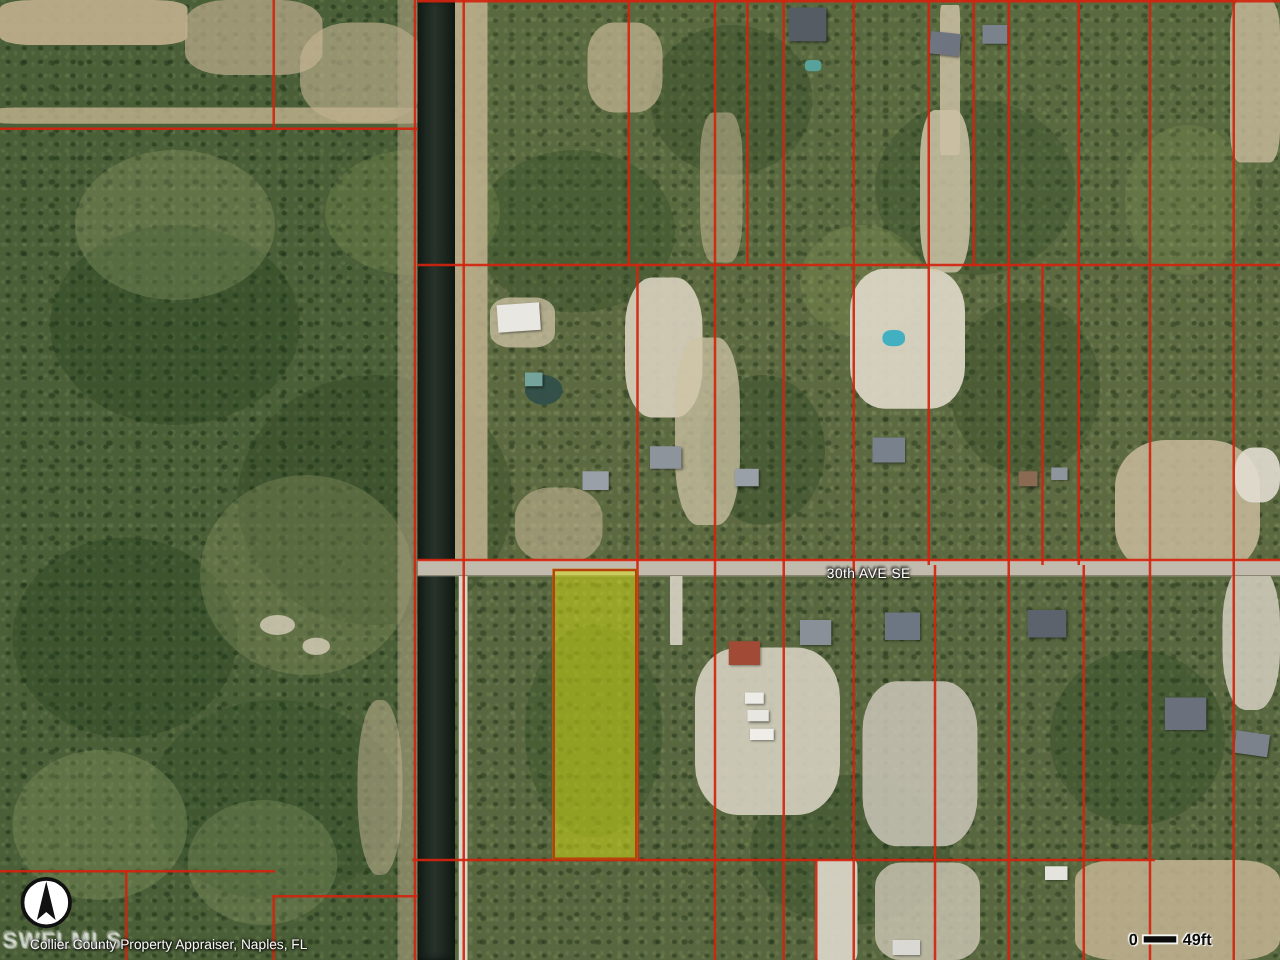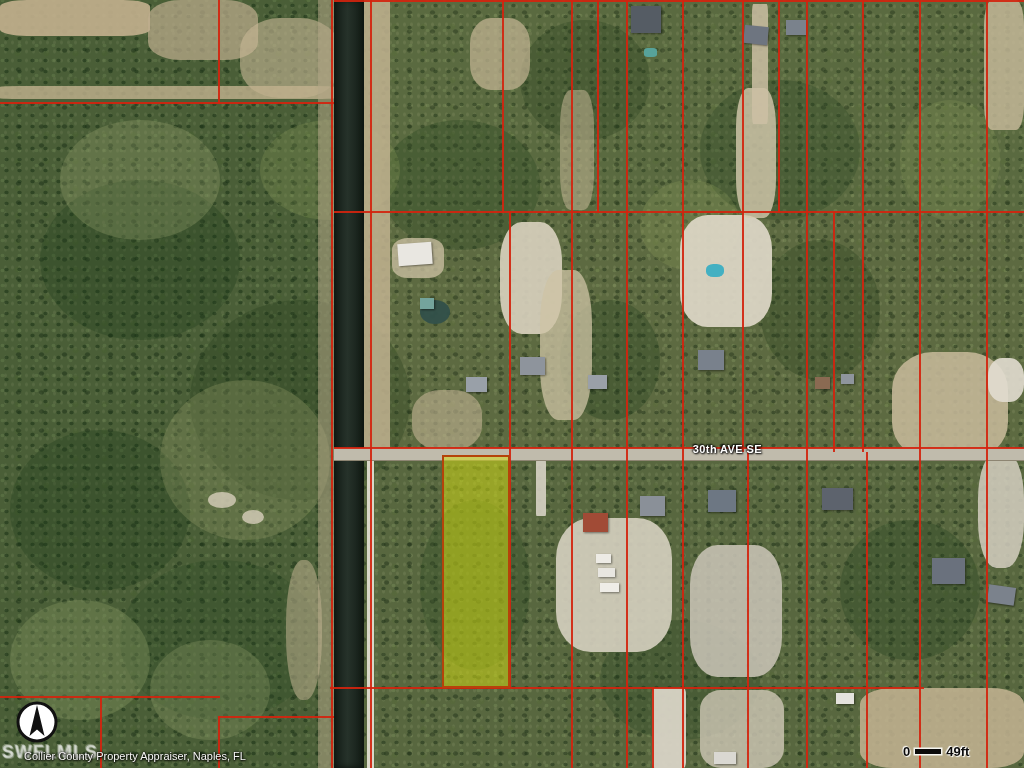--- a/index.html
+++ b/index.html
@@ -18,22 +18,22 @@
     background-size:13px 11px,23px 19px,17px 15px,29px 27px,7px 9px;
     background-position:0 0,7px 3px,11px 8px,3px 13px,2px 2px;
   }
   .patch{position:absolute;z-index:2;}
   #canal{position:absolute;z-index:4;background:linear-gradient(90deg,#141d17,#26322a 45%,#101membr 0);background:linear-gradient(90deg,#141d17,#26322a 45%,#121b15);box-shadow:inset 0 0 6px #0a120c;}
   #road-main{position:absolute;z-index:4;box-shadow:inset 0 1px 0 rgba(255,255,255,.45), inset 0 -1px 0 rgba(120,110,90,.7);}
   .house{position:absolute;z-index:5;box-shadow:1px 1px 2px rgba(0,0,0,.45);}
   .pline{position:absolute;z-index:6;opacity:.92;}
   #highlight-parcel{position:absolute;z-index:7;}
   
-  #street-label{position:absolute;z-index:9;font-weight:bold;font-size:11px;letter-spacing:.4px;color:#ffffff;
-    text-shadow:0 0 2px #000,1px 1px 2px #000,-1px -1px 2px #000;white-space:nowrap;text-align:right;}
+  #street-label{position:absolute;z-index:9;font-weight:normal;font-size:11px;letter-spacing:.4px;color:#ffffff;
+    text-shadow:0 0 2px #000,1px 1px 2px #000,-1px -1px 2px #000;white-space:nowrap;text-align:center;margin-top:10px;}
   #compass{position:absolute;z-index:9;}
   #scalebar{position:absolute;z-index:9;display:flex;align-items:center;gap:5px;
     font-weight:bold;font-size:13px;color:#0b0b0b;
     text-shadow:0 0 2px #fff,1px 1px 1px #fff,-1px -1px 1px #fff;}
   #scalebar .bar{width:26px;height:5px;background:#0b0b0b;box-shadow:0 0 0 1.5px #f5f5f0;}
   #attribution{position:absolute;z-index:10;font-size:11px;color:#f7f7f5;white-space:nowrap;
     text-shadow:0 1px 2px rgba(0,0,0,.95),0 0 3px rgba(0,0,0,.8),1px 0 2px rgba(0,0,0,.8);}
   #watermark{position:absolute;z-index:9;font-size:18px;font-weight:bold;letter-spacing:1px;
     color:rgba(255,255,255,.14);
     text-shadow:0 0 1px rgba(255,255,255,.55),1px 1px 0 rgba(255,255,255,.25),-1px -1px 0 rgba(255,255,255,.25);}

